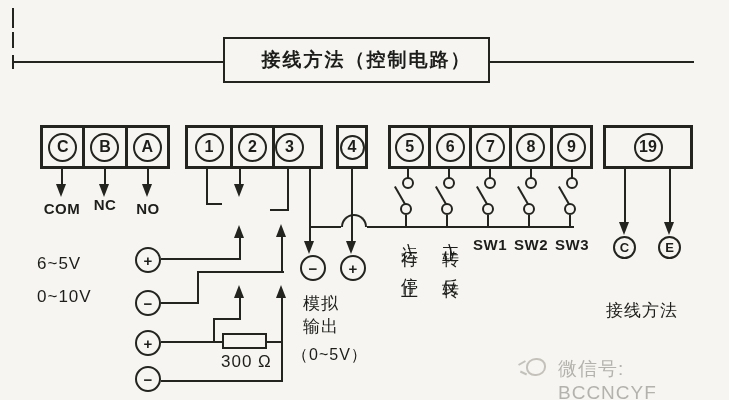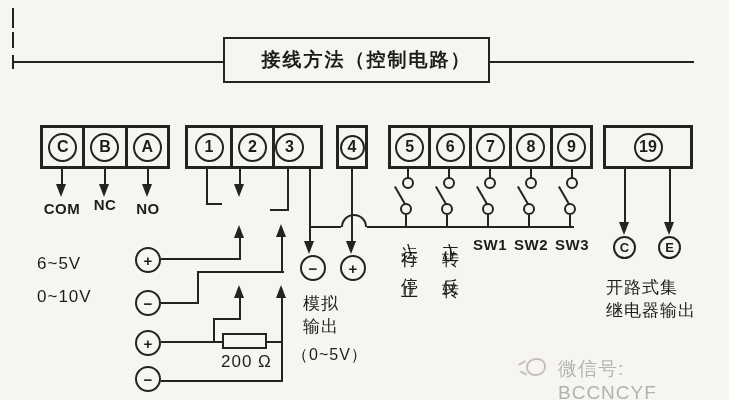--- a/index.html
+++ b/index.html
@@ -136,21 +136,21 @@
   <div class="box" style="left:222px;top:333px;width:45px;height:16px"></div>
   <div class="hl" style="left:267px;top:341px;width:16px"></div>
   <div class="vl" style="left:213px;top:318px;height:23px"></div>
   <div class="hl" style="left:213px;top:318px;width:28px"></div>
   <div class="vl" style="left:239px;top:297px;height:21px"></div>
   <div class="ah-u" style="left:234px;top:285px"></div>
 
   <div class="hl" style="left:161px;top:380px;width:122px"></div>
   <div class="vl" style="left:281px;top:297px;height:83px"></div>
   <div class="ah-u" style="left:276px;top:285px"></div>
-  <div class="zh" style="left:221px;top:352px">200 Ω</div>
+  <div class="zh" style="left:221px;top:352px">300 Ω</div>
 
   <div class="tblock" style="left:336px;width:32px">
     <div class="tcell">
         <div class="tcirc" style="width:25px;height:25px">4</div>
       </div>
   </div>
   <div class="vl" style="left:351px;top:169px;height:72px"></div>
   <div class="ah-d" style="left:346px;top:241px"></div>
 
   <div class="pmc" style="left:300px;top:255px">−</div>
@@ -221,21 +221,20 @@
     <div class="tcell">
         <div class="tcirc">19</div>
       </div>
   </div>
   <div class="vl" style="left:624px;top:169px;height:54px"></div>
   <div class="ah-d" style="left:619px;top:222px"></div>
   <div class="vl" style="left:669px;top:169px;height:54px"></div>
   <div class="ah-d" style="left:664px;top:222px"></div>
   <div class="smc" style="left:613px;top:236px">C</div>
   <div class="smc" style="left:658px;top:236px">E</div>
-  <div class="zh" style="left:606px;top:276px">开路式集</div>
-  <div class="zh" style="left:606px;top:299px">继电器输出</div>
+  <div class="zh" style="left:606px;top:299px">接线方法</div>
 
   <div class="wm-icon" style="left:526px;top:358px"></div>
   <div class="wm-tick" style="left:518px;top:362px;width:8px;height:2px;transform:rotate(-30deg)"></div>
   <div class="wm-tick" style="left:520px;top:372px;width:7px;height:2px;transform:rotate(25deg)"></div>
   <div class="wm-text" style="left:558px;top:356px">微信号: BCCNCYF</div>
 
 </div>
 
 </body></html>

